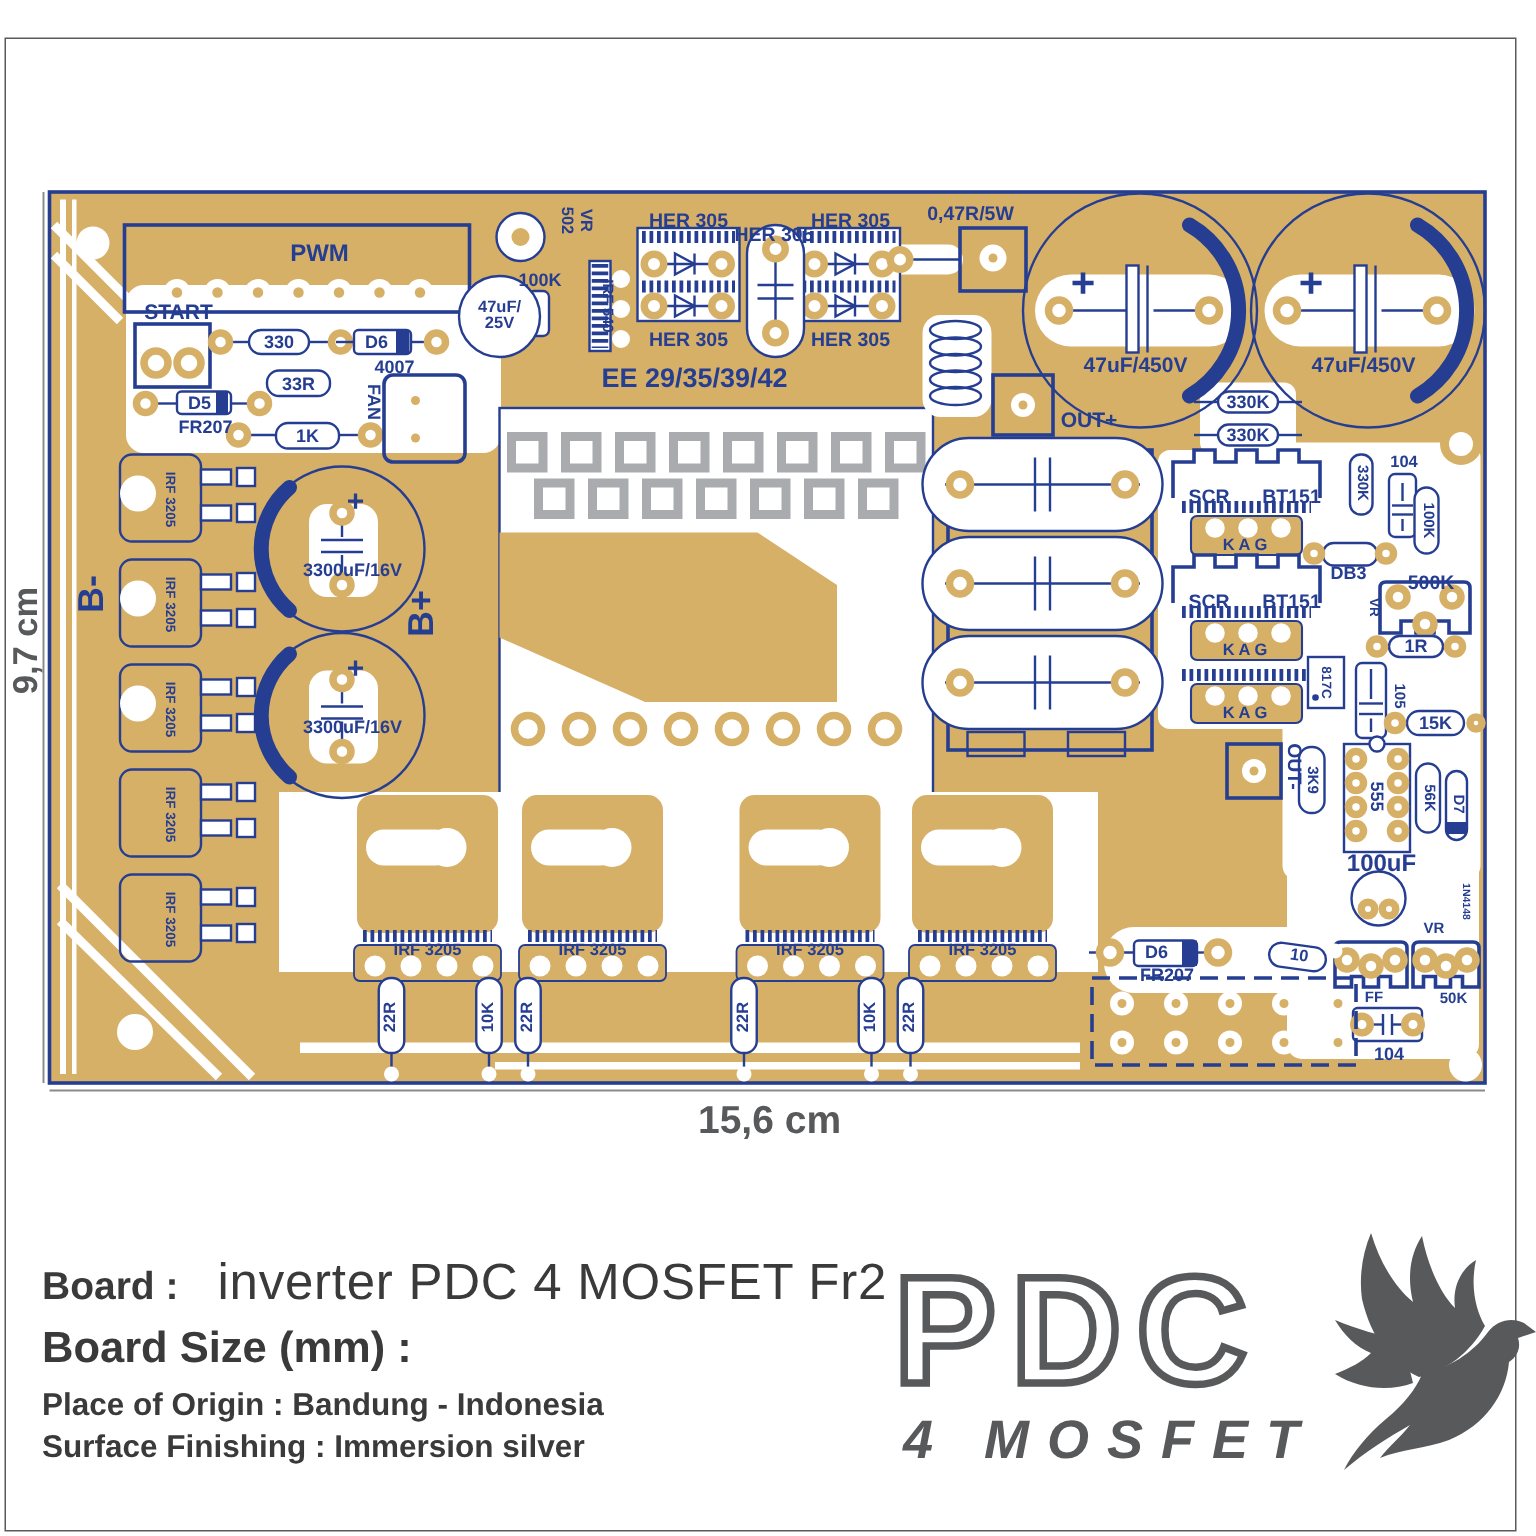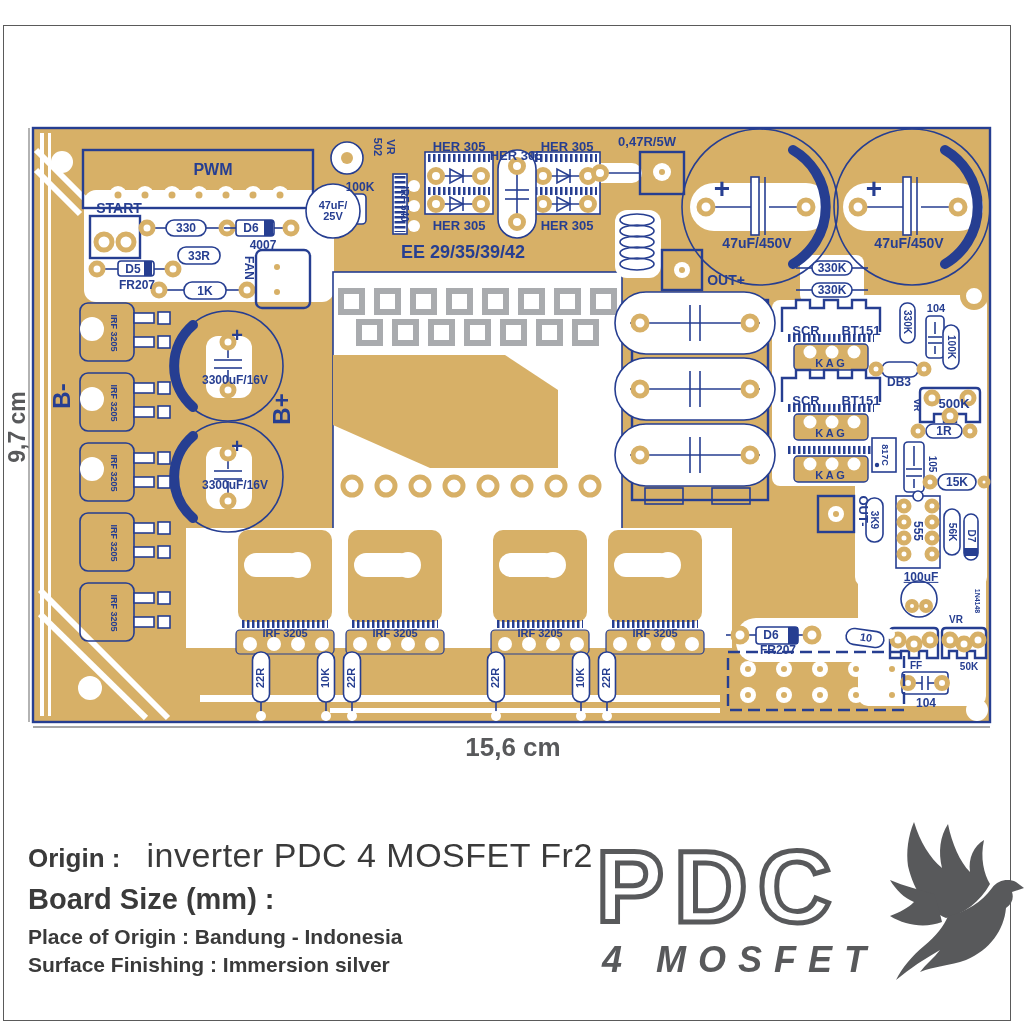--- a/index.html
+++ b/index.html
@@ -577,31 +577,31 @@
       <span class="pcb-label" style="left: 830px; top: 364px; font-size: 11px; transform: translate(-50%, -50%) rotate(0deg);">K  A  G</span>
       <span class="pcb-label" style="left: 806px; top: 401px; font-size: 13px; transform: translate(-50%, -50%) rotate(0deg);">SCR</span>
       <span class="pcb-label" style="left: 861px; top: 401px; font-size: 13px; transform: translate(-50%, -50%) rotate(0deg);">BT151</span>
       <span class="pcb-label" style="left: 830px; top: 434px; font-size: 11px; transform: translate(-50%, -50%) rotate(0deg);">K  A  G</span>
       <span class="pcb-label" style="left: 830px; top: 476px; font-size: 11px; transform: translate(-50%, -50%) rotate(0deg);">K  A  G</span>
       <span class="pcb-label" style="left: 907px; top: 322px; font-size: 10px; transform: translate(-50%, -50%) rotate(90deg);">330K</span>
       <span class="pcb-label" style="left: 936px; top: 309px; font-size: 11px; transform: translate(-50%, -50%) rotate(0deg);">104</span>
       <span class="pcb-label" style="left: 951px; top: 347px; font-size: 10px; transform: translate(-50%, -50%) rotate(90deg);">100K</span>
       <span class="pcb-label" style="left: 899px; top: 382px; font-size: 12px; transform: translate(-50%, -50%) rotate(0deg);">DB3</span>
       <span class="pcb-label" style="left: 916px; top: 405px; font-size: 9px; transform: translate(-50%, -50%) rotate(90deg);">VR</span>
-      <span class="pcb-label" style="left: 954px; top: 404px; font-size: 13px; transform: translate(-50%, -50%) rotate(0deg);">500K</span>
+      <span class="pcb-label" style="left: 954px; top: 388px; font-size: 13px; transform: translate(-50%, -50%) rotate(0deg);">500K</span>
       <span class="pcb-label" style="left: 944px; top: 431px; font-size: 12px; transform: translate(-50%, -50%) rotate(0deg);">1R</span>
       <span class="pcb-label" style="left: 884px; top: 455px; font-size: 9px; transform: translate(-50%, -50%) rotate(90deg);">817C</span>
       <span class="pcb-label" style="left: 932px; top: 464px; font-size: 10px; transform: translate(-50%, -50%) rotate(90deg);">105</span>
       <span class="pcb-label" style="left: 957px; top: 482px; font-size: 12px; transform: translate(-50%, -50%) rotate(0deg);">15K</span>
       <span class="pcb-label" style="left: 863px; top: 511px; font-size: 13px; transform: translate(-50%, -50%) rotate(90deg);">OUT-</span>
       <span class="pcb-label" style="left: 874px; top: 520px; font-size: 10px; transform: translate(-50%, -50%) rotate(90deg);">3K9</span>
       <span class="pcb-label" style="left: 918px; top: 531px; font-size: 12px; transform: translate(-50%, -50%) rotate(90deg);">555</span>
       <span class="pcb-label" style="left: 952px; top: 532px; font-size: 10px; transform: translate(-50%, -50%) rotate(90deg);">56K</span>
       <span class="pcb-label" style="left: 971px; top: 536px; font-size: 10px; transform: translate(-50%, -50%) rotate(90deg);">D7</span>
-      <span class="pcb-label" style="left: 921px; top: 577px; font-size: 12px; transform: translate(-50%, -50%) rotate(0deg); text-decoration: underline;">100uF</span>
+      <span class="pcb-label" style="left: 921px; top: 577px; font-size: 16px; transform: translate(-50%, -50%) rotate(0deg);">100uF</span>
       <span class="pcb-label" style="left: 977px; top: 601px; font-size: 7px; transform: translate(-50%, -50%) rotate(90deg);">1N4148</span>
       <span class="pcb-label" style="left: 956px; top: 620px; font-size: 10px; transform: translate(-50%, -50%) rotate(0deg);">VR</span>
       <span class="pcb-label" style="left: 771px; top: 635px; font-size: 12px; transform: translate(-50%, -50%) rotate(0deg);">D6</span>
       <span class="pcb-label" style="left: 778px; top: 650px; font-size: 12px; transform: translate(-50%, -50%) rotate(0deg);">FR207</span>
       <span class="pcb-label" style="left: 866px; top: 638px; font-size: 11px; transform: translate(-50%, -50%) rotate(8deg);">10</span>
       <span class="pcb-label" style="left: 916px; top: 666px; font-size: 10px; transform: translate(-50%, -50%) rotate(0deg);">FF</span>
       <span class="pcb-label" style="left: 969px; top: 667px; font-size: 10px; transform: translate(-50%, -50%) rotate(0deg);">50K</span>
       <span class="pcb-label" style="left: 926px; top: 703px; font-size: 12px; transform: translate(-50%, -50%) rotate(0deg);">104</span>
       <span class="pcb-label" style="left: 62px; top: 396px; font-size: 24px; transform: translate(-50%, -50%) rotate(-90deg);">B-</span>
       <span class="pcb-label" style="left: 282px; top: 409px; font-size: 24px; transform: translate(-50%, -50%) rotate(-90deg);">B+</span>
@@ -624,21 +624,21 @@
       <span class="pcb-label" style="left: 496px; top: 678px; font-size: 11px; transform: translate(-50%, -50%) rotate(-90deg);">22R</span>
       <span class="pcb-label" style="left: 581px; top: 678px; font-size: 11px; transform: translate(-50%, -50%) rotate(-90deg);">10K</span>
       <span class="pcb-label" style="left: 607px; top: 678px; font-size: 11px; transform: translate(-50%, -50%) rotate(-90deg);">22R</span>
     </div>
 
   <div class="dim-label" id="dim-v">9,7 cm</div>
   <div class="dim-label" id="dim-h">15,6 cm</div>
 
   <div class="info">
     <div class="r1">
-      <span class="lbl">Origin :</span>
+      <span class="lbl">Board :</span>
       <span class="val">inverter PDC 4 MOSFET Fr2</span>
     </div>
     <div class="r2">
       <span class="lbl">Board Size (mm) :</span>
     </div>
     <div class="r3">Place of Origin : Bandung - Indonesia</div>
     <div class="r4">Surface Finishing : Immersion silver</div>
   </div>
 
   <svg class="logo" width="432" height="200" viewBox="0 0 432 200">

